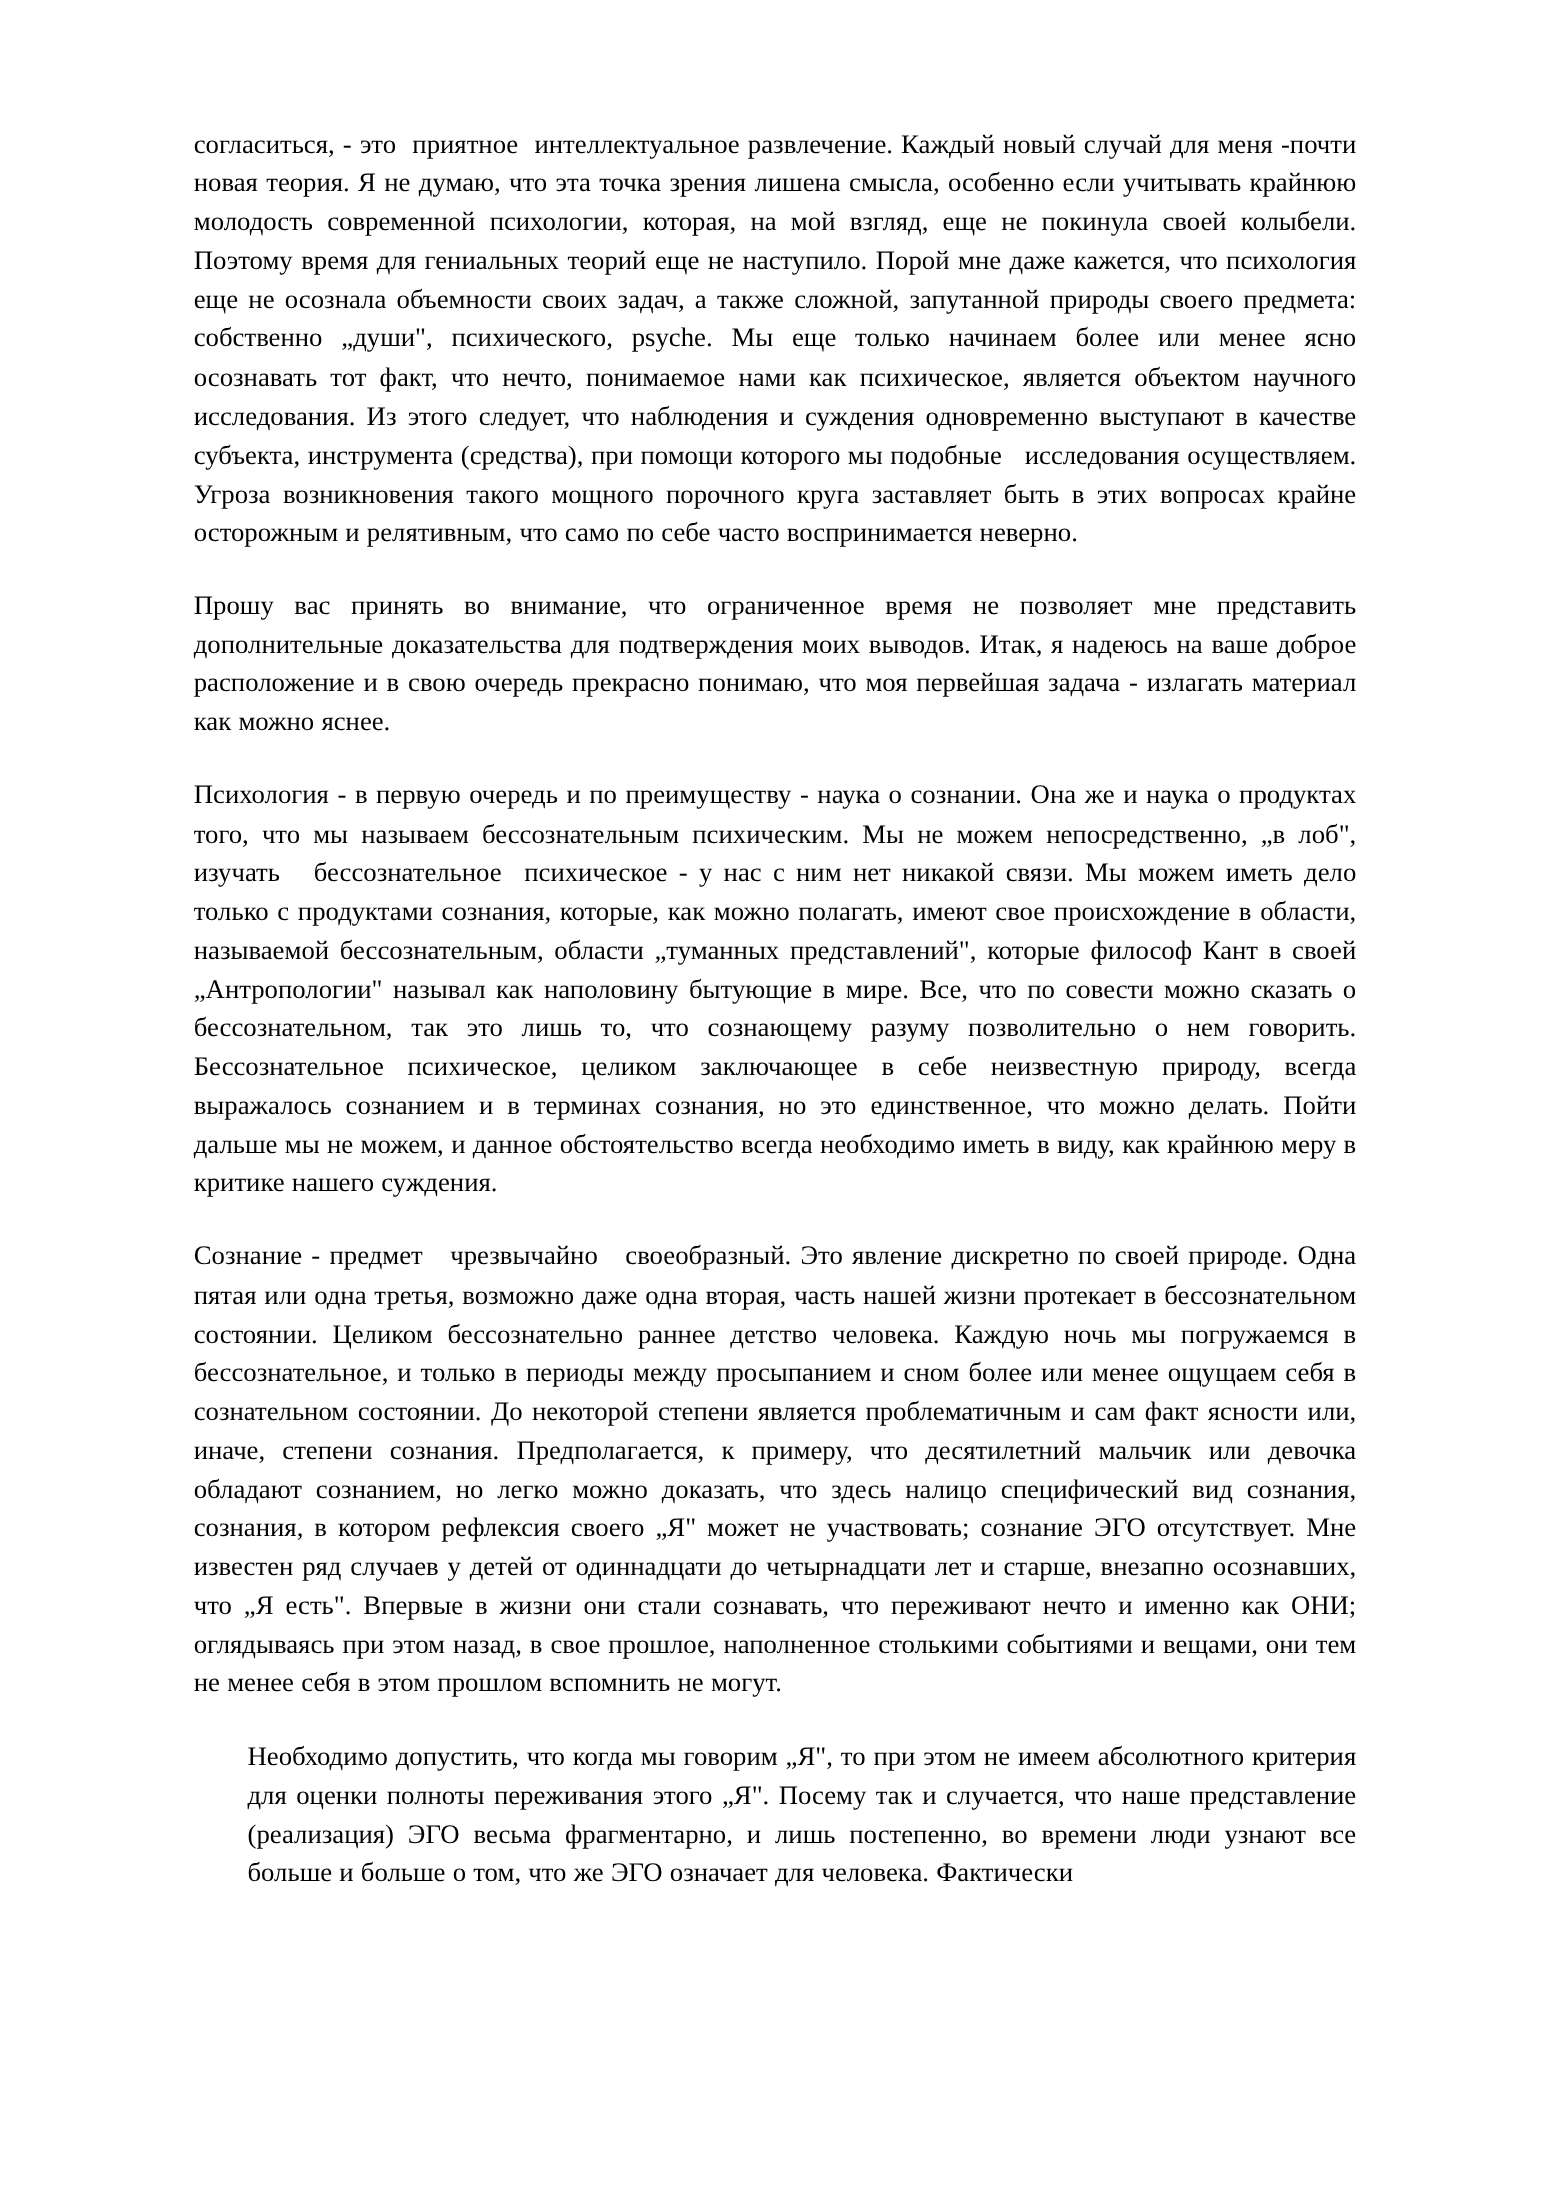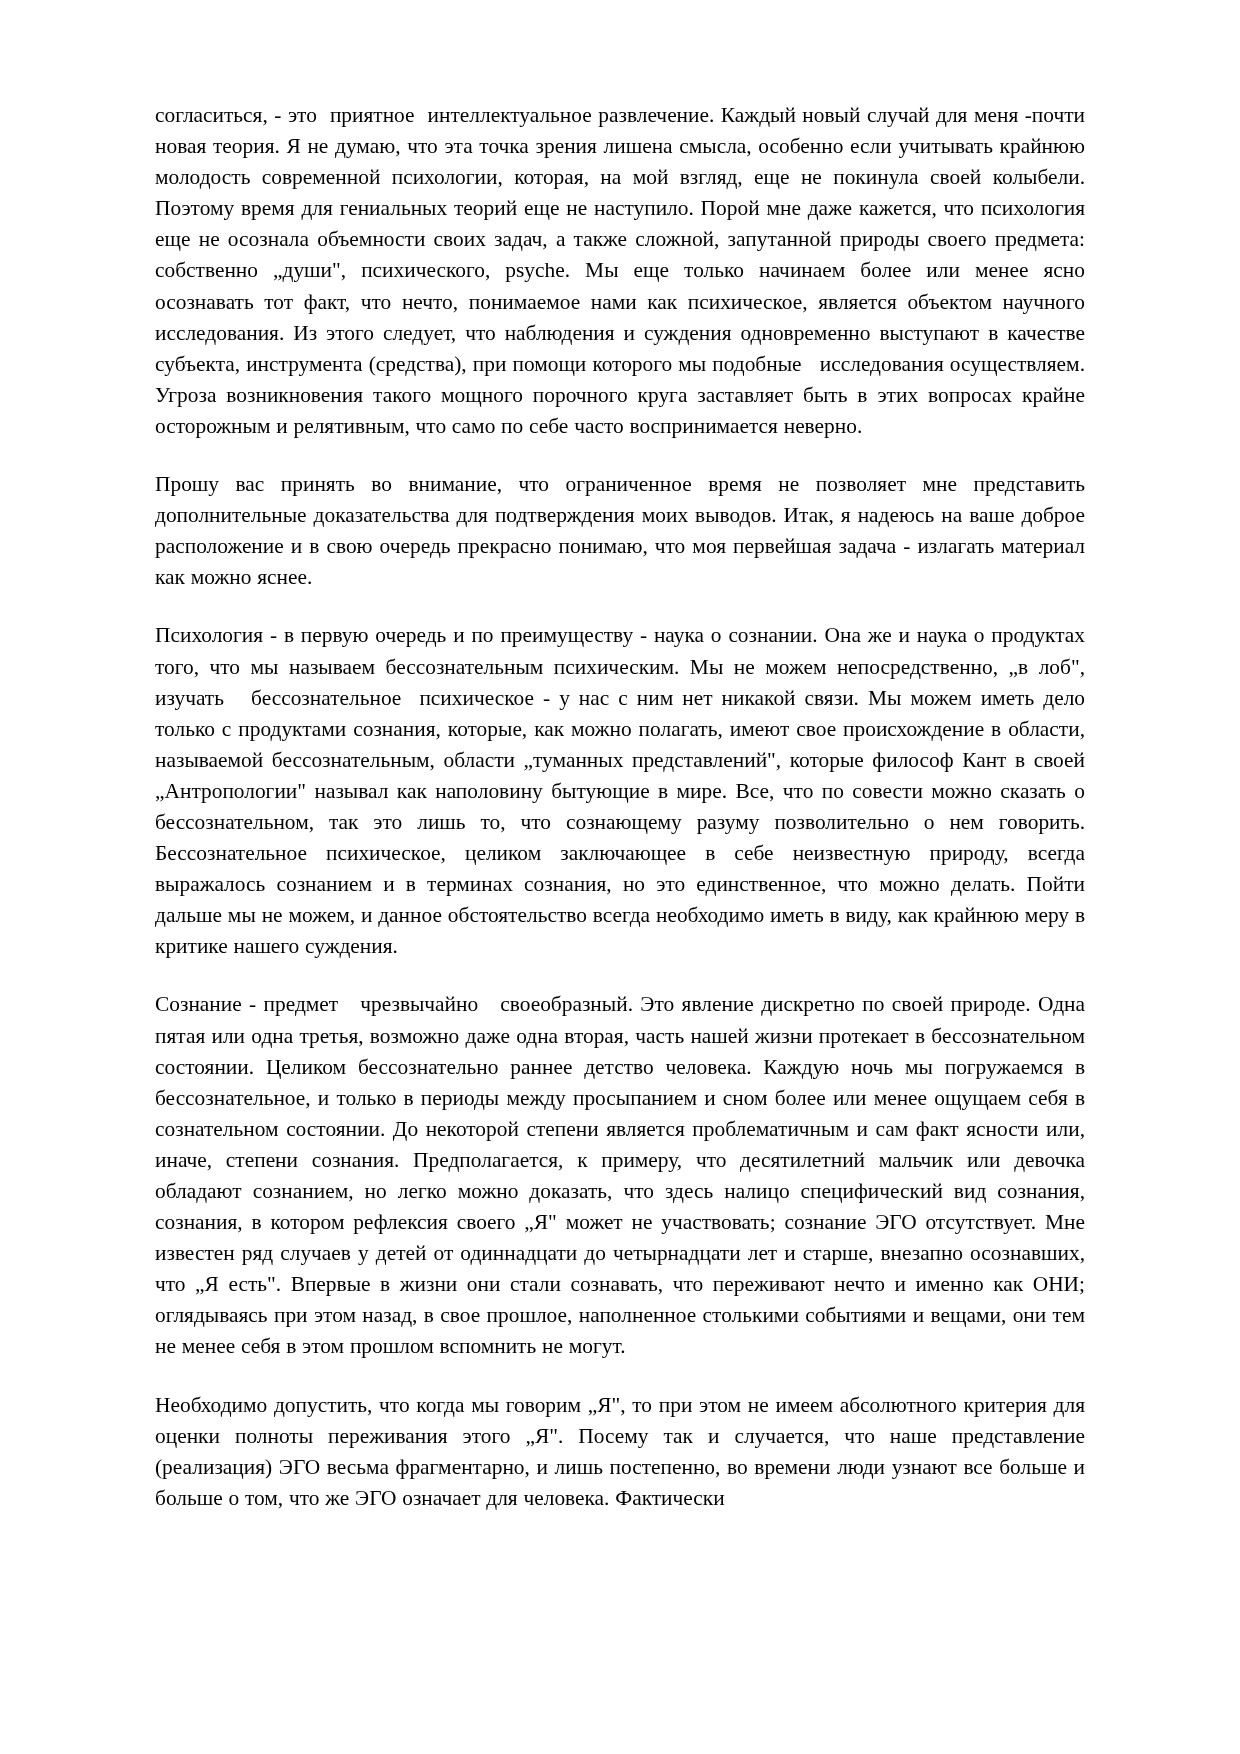--- a/index.html
+++ b/index.html
@@ -35,20 +35,21 @@
     font-size: 21.4px;
     line-height: 31.1px;
     text-align: justify;
     text-justify: inter-word;
     word-spacing: 0.02em;
     hyphens: none;
     white-space: pre-wrap;
   }
   .para:last-child {
     margin-bottom: 0;
+    margin-left: 43px;
   }
 </style>
 </head>
 <body>
 
 <div class="page">
   <div class="text-column">
     <p class="para">согласиться, - это  приятное  интеллектуальное развлечение. Каждый новый случай для меня -почти новая теория. Я не думаю, что эта точка зрения лишена смысла, особенно если учитывать крайнюю молодость современной психологии, которая, на мой взгляд, еще не покинула своей колыбели. Поэтому время для гениальных теорий еще не наступило. Порой мне даже кажется, что психология еще не осознала объемности своих задач, а также сложной, запутанной природы своего предмета: собственно „души", психического, psyche. Мы еще только начинаем более или менее ясно осознавать тот факт, что нечто, понимаемое нами как психическое, является объектом научного исследования. Из этого следует, что наблюдения и суждения одновременно выступают в качестве субъекта, инструмента (средства), при помощи которого мы подобные   исследования осуществляем.  Угроза возникновения такого мощного порочного круга заставляет быть в этих вопросах крайне осторожным и релятивным, что само по себе часто воспринимается неверно.</p>
     <p class="para">Прошу вас принять во внимание, что ограниченное время не позволяет мне представить дополнительные доказательства для подтверждения моих выводов. Итак, я надеюсь на ваше доброе расположение и в свою очередь прекрасно понимаю, что моя первейшая задача - излагать материал как можно яснее.</p>
     <p class="para">Психология - в первую очередь и по преимуществу - наука о сознании. Она же и наука о продуктах того, что мы называем бессознательным психическим. Мы не можем непосредственно, „в лоб",   изучать   бессознательное  психическое - у нас с ним нет никакой связи. Мы можем иметь дело только с продуктами сознания, которые, как можно полагать, имеют свое происхождение в области, называемой бессознательным, области „туманных представлений", которые философ Кант в своей „Антропологии" называл как наполовину бытующие в мире. Все, что по совести можно сказать о бессознательном, так это лишь то, что сознающему разуму позволительно о нем говорить. Бессознательное психическое, целиком заключающее в себе неизвестную природу, всегда выражалось сознанием и в терминах сознания, но это единственное, что можно делать. Пойти дальше мы не можем, и данное обстоятельство всегда необходимо иметь в виду, как крайнюю меру в критике нашего суждения.</p>

